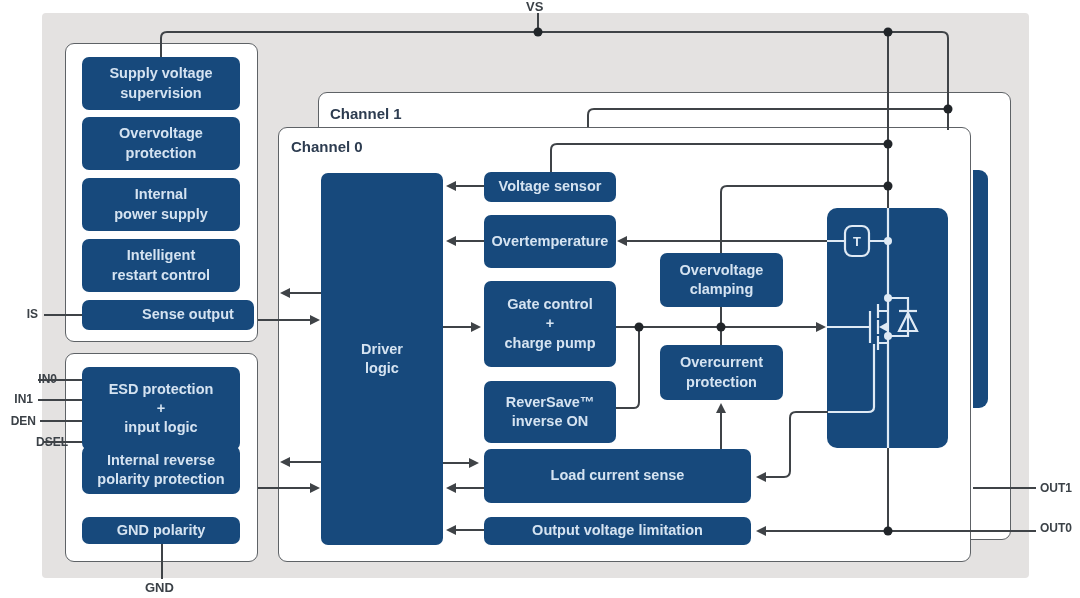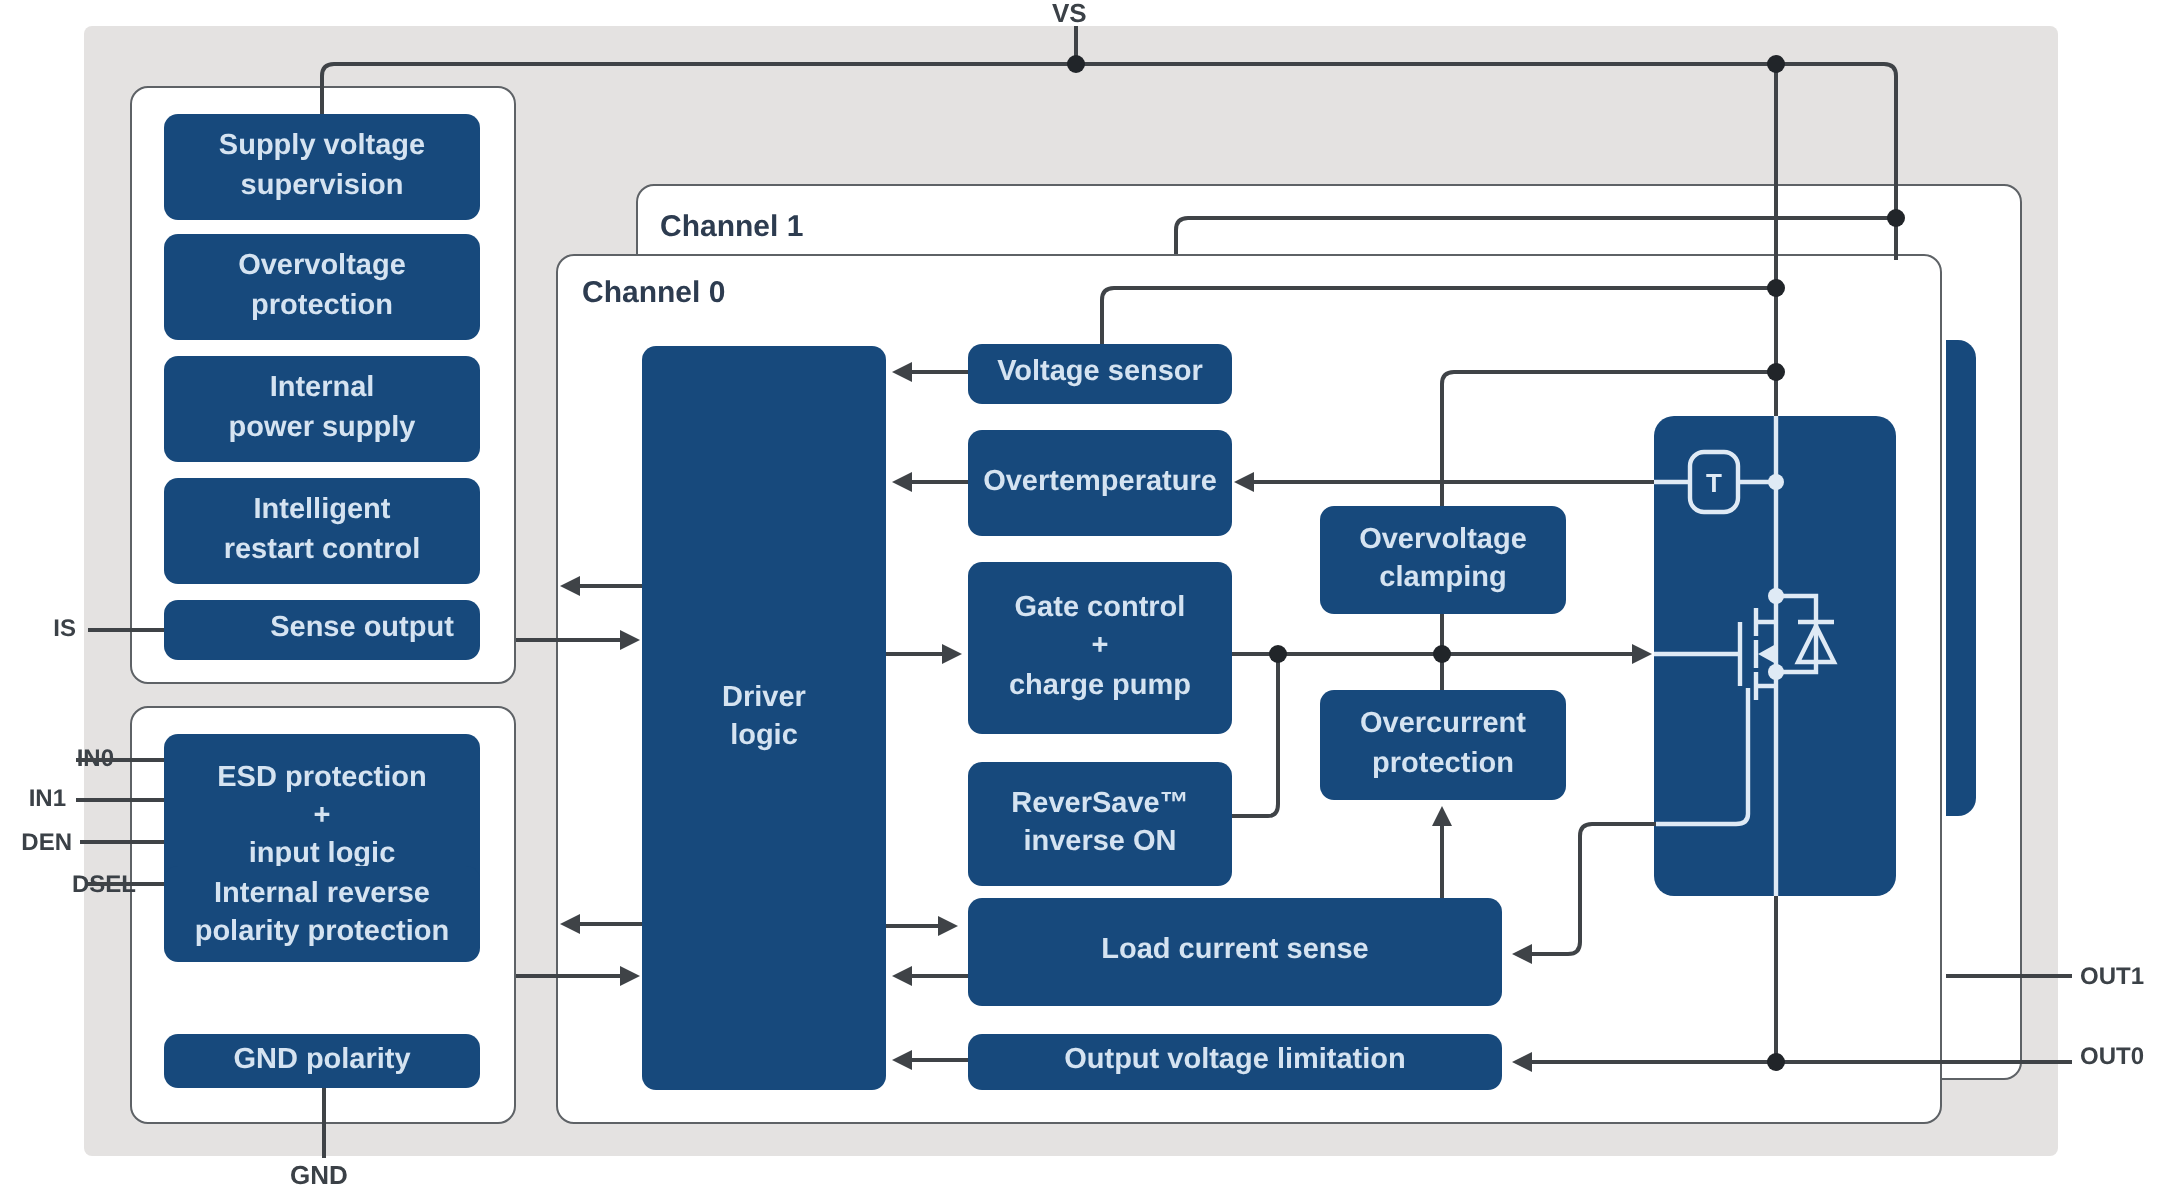--- a/index.html
+++ b/index.html
@@ -44,25 +44,25 @@
   <div class="chlabel" style="left:291px;top:138px;">Channel 0</div>
 
   <div class="blk" style="left:82px;top:57px;width:158px;height:53px;">Supply voltage
 supervision</div>
   <div class="blk" style="left:82px;top:117px;width:158px;height:53px;">Overvoltage
 protection</div>
   <div class="blk" style="left:82px;top:178px;width:158px;height:53px;">Internal
 power supply</div>
   <div class="blk" style="left:82px;top:239px;width:158px;height:53px;">Intelligent
 restart control</div>
-  <div class="blk" style="left:82px;top:300px;width:158px;height:30px;padding-left:40px;">Sense output</div>
+  <div class="blk" style="left:82px;top:300px;width:172px;height:30px;padding-left:40px;">Sense output</div>
   <div class="blk" style="left:82px;top:367px;width:158px;height:83px;">ESD protection
 +
 input logic</div>
-  <div class="blk" style="left:82px;top:433px;width:158px;height:48px;">Internal reverse
+  <div class="blk" style="left:82px;top:446px;width:158px;height:48px;">Internal reverse
 polarity protection</div>
   <div class="blk" style="left:82px;top:517px;width:158px;height:27px;">GND polarity</div>
 
   <div class="blk" style="left:321px;top:173px;width:122px;height:372px;">Driver
 logic</div>
   <div class="blk" style="left:484px;top:172px;width:132px;height:30px;">Voltage sensor</div>
   <div class="blk" style="left:484px;top:215px;width:132px;height:53px;">Overtemperature</div>
   <div class="blk" style="left:484px;top:281px;width:132px;height:86px;">Gate control
 +
 charge pump</div>

